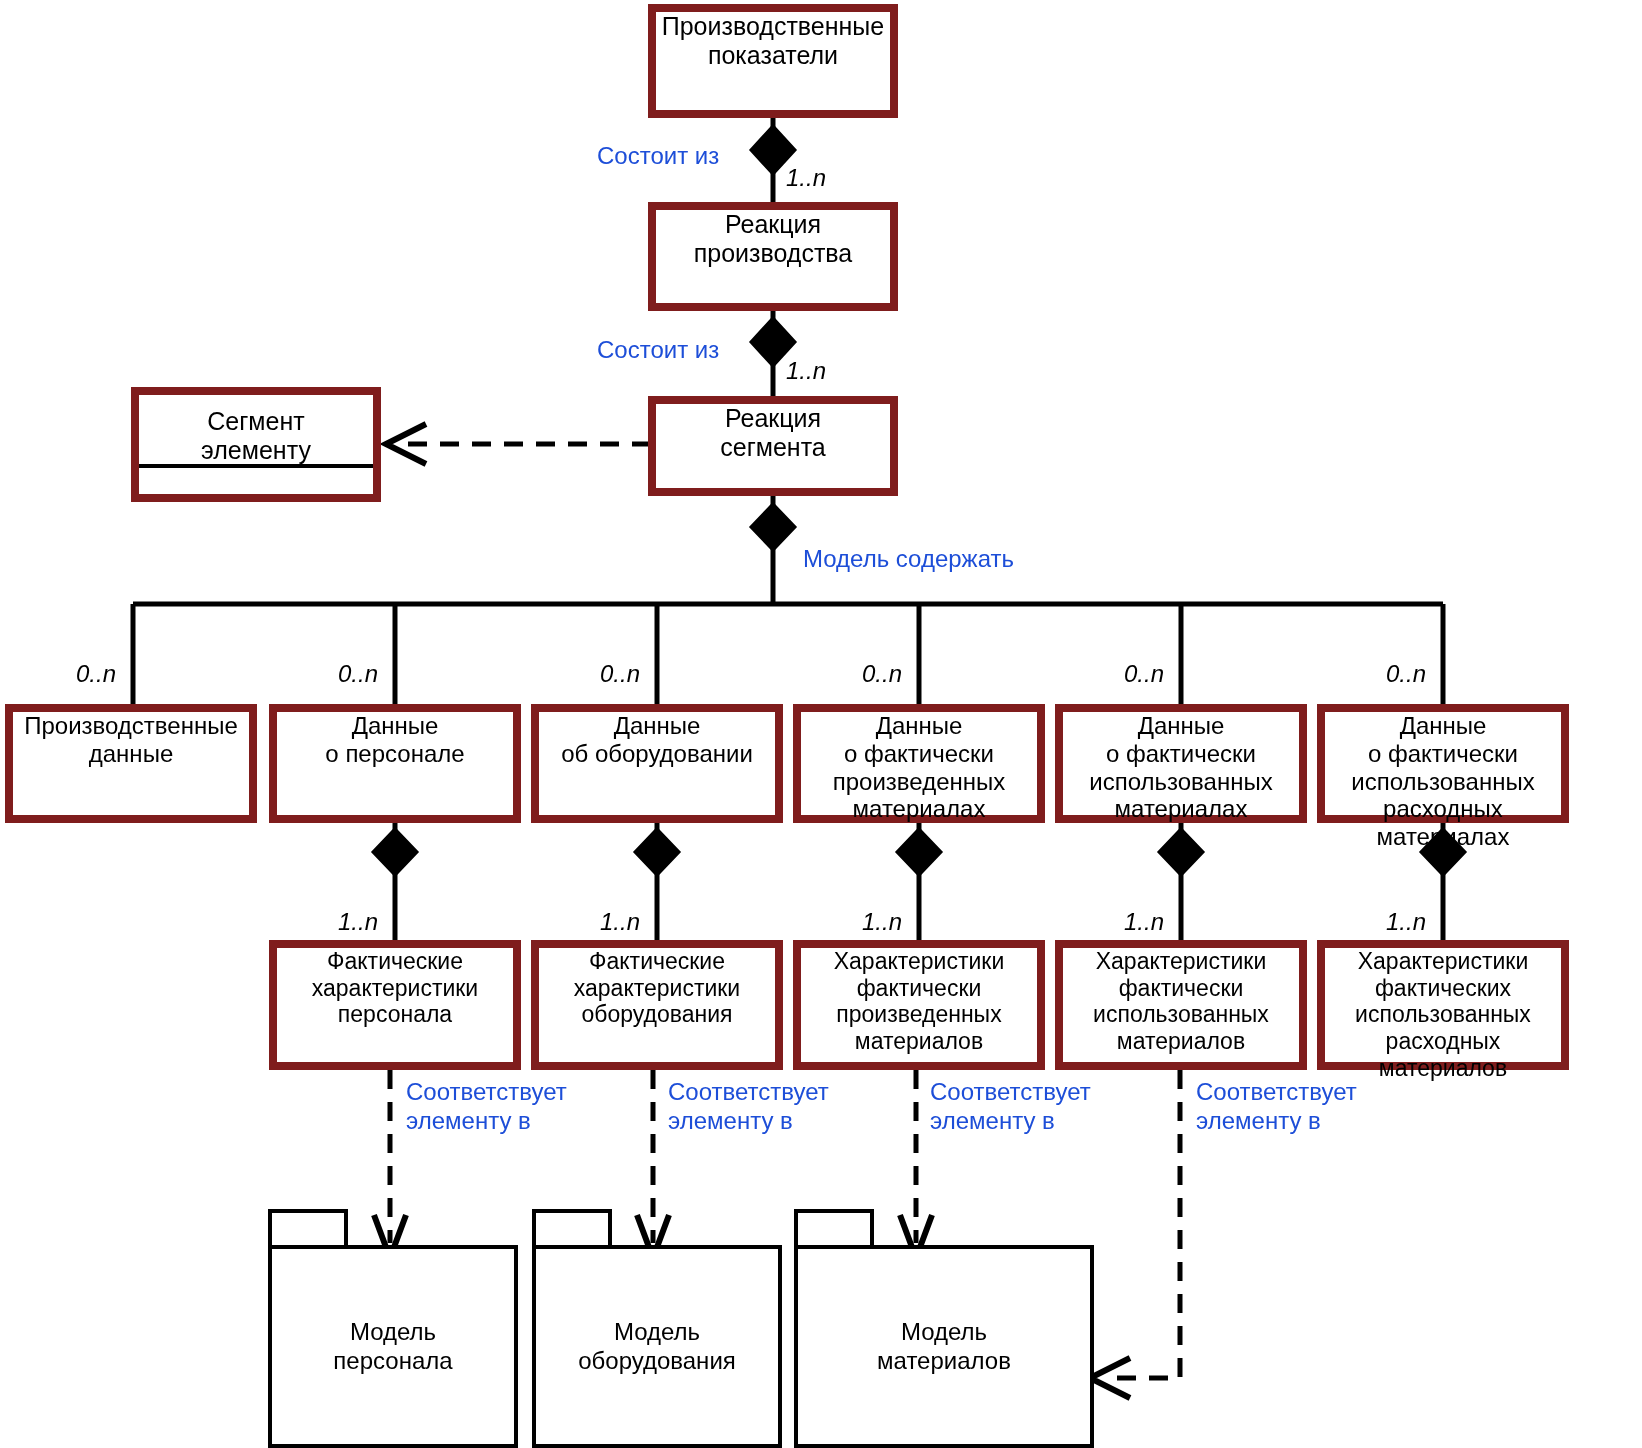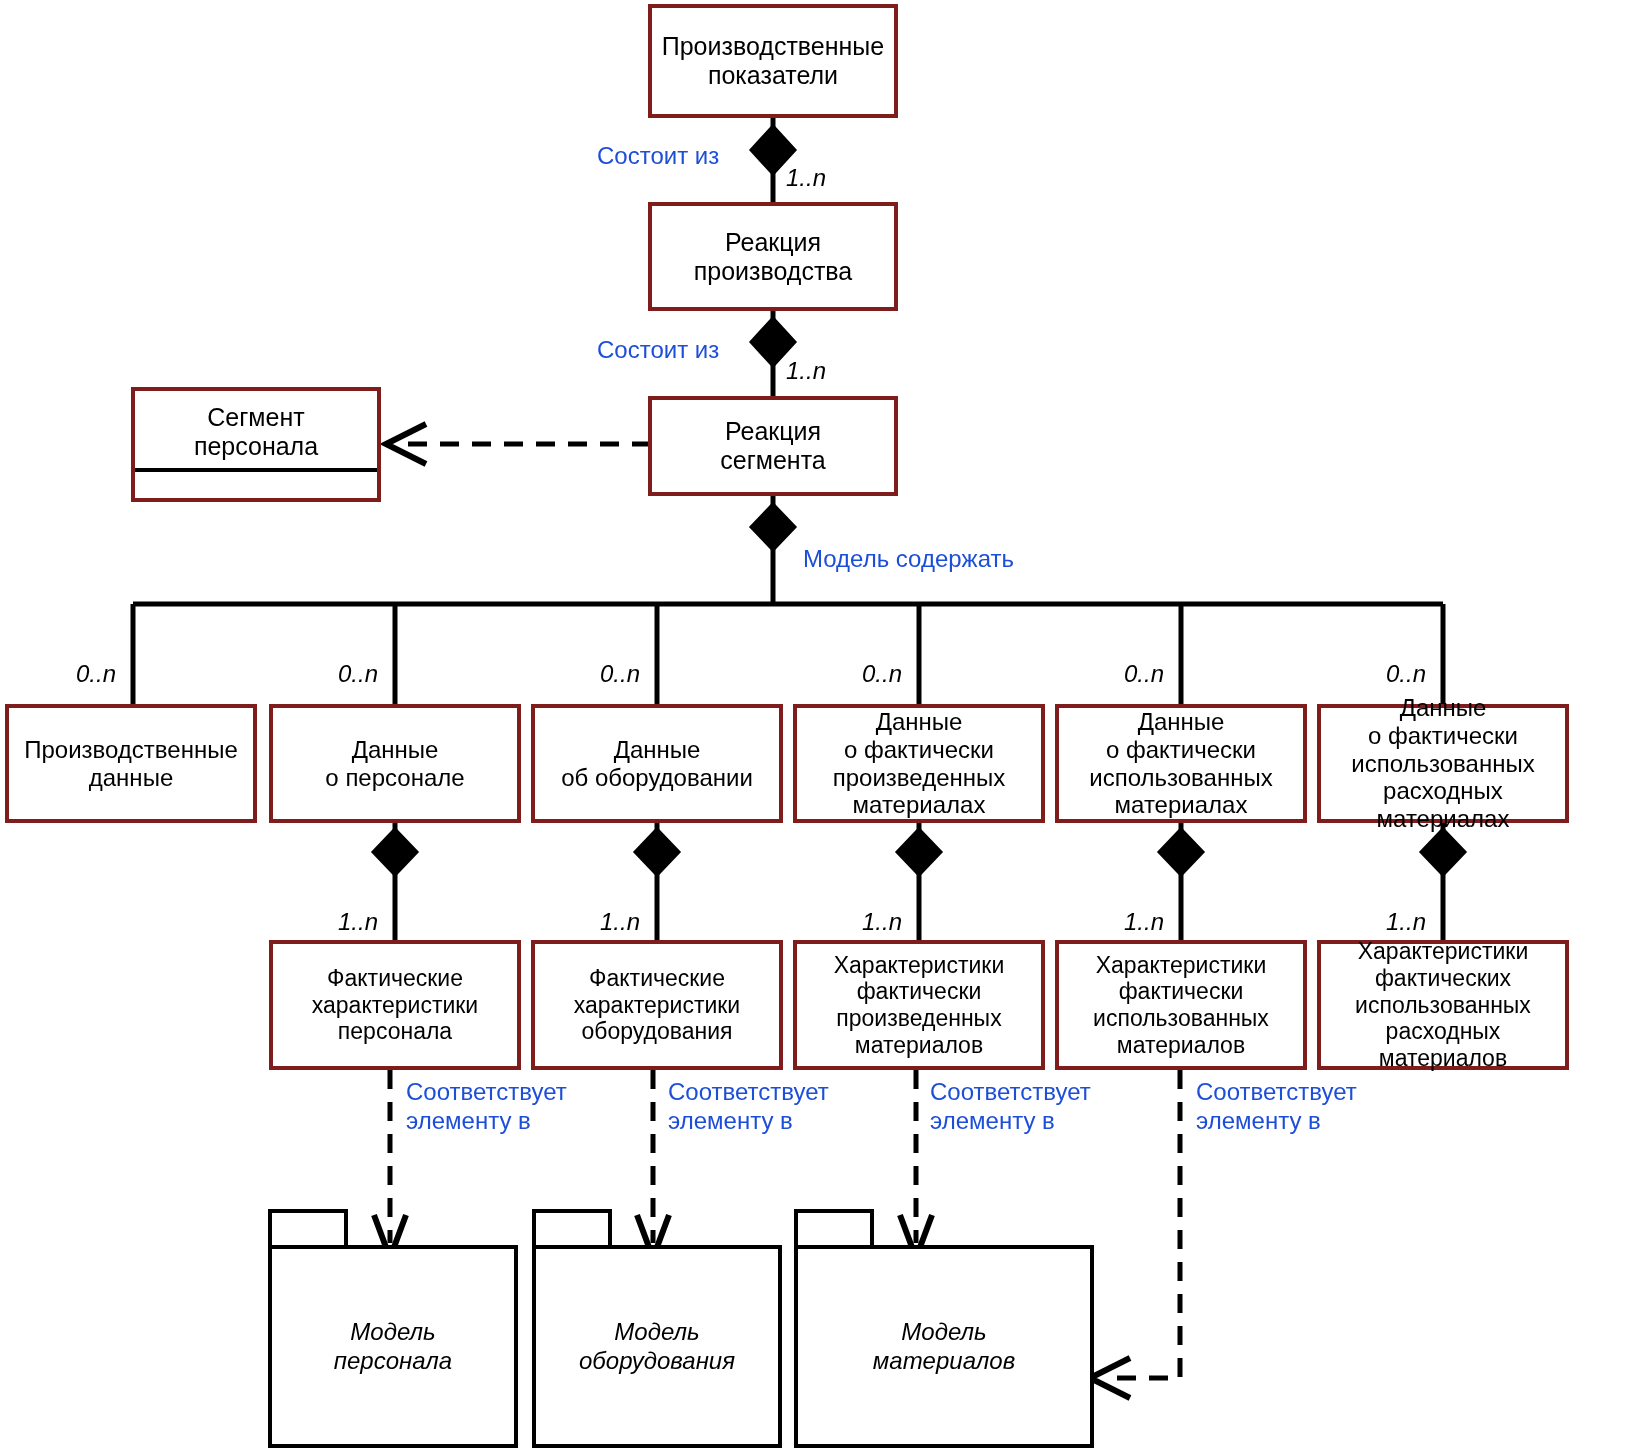--- a/index.html
+++ b/index.html
@@ -19,24 +19,23 @@
     position: absolute;
     left: 0;
     top: 0;
     width: 1642px;
     height: 1448px;
     pointer-events: none;
   }
   .node {
     position: absolute;
     box-sizing: border-box;
-    border: 4px solid #7f1d1d;
+    border: 8px solid #7f1d1d;
     background: #ffffff;
     display: flex;
-    align-items: center;
     justify-content: center;
     text-align: center;
     line-height: 1.16;
     color: #000;
     z-index: 2;
   }
   .node .lbl {
     white-space: pre-line;
     padding: 0 4px;
   }
@@ -58,21 +57,20 @@
     left: 0;
     box-sizing: border-box;
     border: 4px solid #000;
     background: #fff;
     display: flex;
     align-items: center;
     justify-content: center;
     text-align: center;
     line-height: 1.18;
     color: #000;
-    font-style: italic;
   }
   .pkg .body .lbl { white-space: pre-line; }
   .edge-label {
     position: absolute;
     color: #1d4ed8;
     white-space: pre-line;
     line-height: 1.2;
     z-index: 3;
   }
   .mult {
@@ -143,21 +141,21 @@
 показатели</span>
   </div>
 
   <div class="node t25" style="left:648px; top:202px; width:250px; height:109px;">
     <span class="lbl">Реакция
 производства</span>
   </div>
 
   <div class="node t25" style="left:131px; top:387px; width:250px; height:115px; flex-direction:column; justify-content:flex-start;">
     <span class="lbl" style="margin-top:12px;">Сегмент
-персонала</span>
+элементу</span>
     <div style="position:absolute; left:0; right:0; bottom:26px; height:4px; background:#000;"></div>
   </div>
 
   <div class="node t25" style="left:648px; top:396px; width:250px; height:100px;">
     <span class="lbl">Реакция
 сегмента</span>
   </div>
 
   <div class="node t24" style="left:5px; top:704px; width:252px; height:119px;">
     <span class="lbl">Производственные

